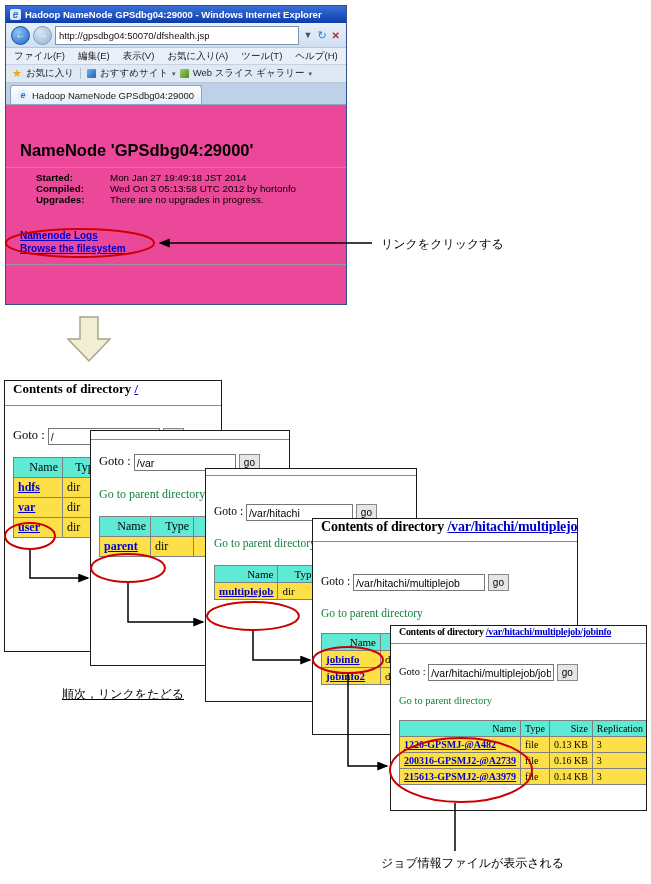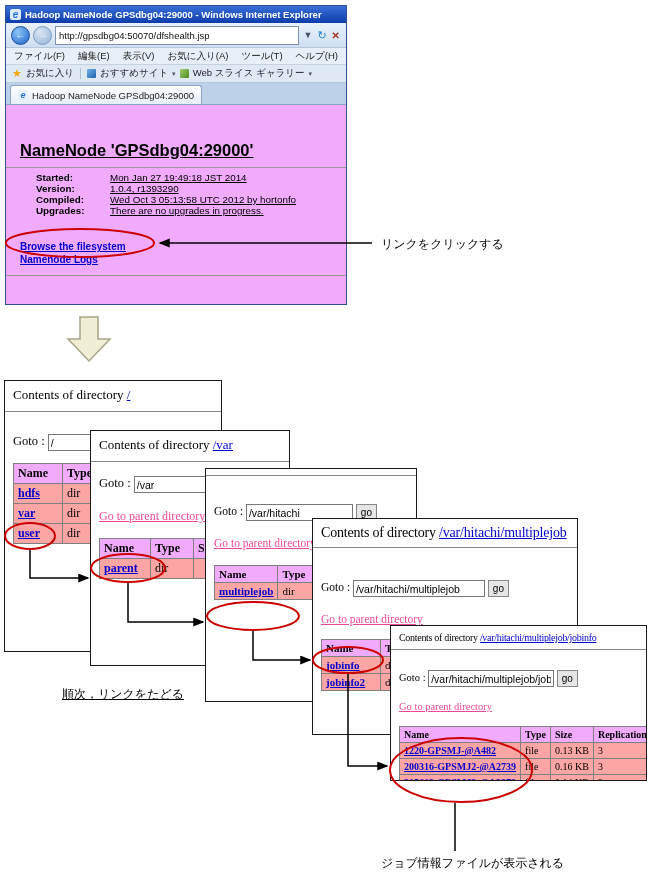--- a/index.html
+++ b/index.html
@@ -18,56 +18,56 @@
           background:linear-gradient(to bottom,#e8f1fb,#cfe0f2);border-bottom:1px solid #b5c7da;}
   .navbtn{width:17px;height:17px;border-radius:50%;display:inline-flex;align-items:center;justify-content:center;
           font-size:10px;line-height:1;flex:none;}
   .back{background:radial-gradient(circle at 35% 30%,#8cc6f8,#1e62c8);border:1px solid #1a4f9e;color:#fff;}
   .fwd{background:radial-gradient(circle at 35% 30%,#d9e6f4,#93b4d8);border:1px solid #7a9cc0;color:#f4f8fc;}
   .address{flex:1;height:17px;border:1px solid #7e94ab;font-size:9.5px;padding:0 3px;
            font-family:"Liberation Sans",sans-serif;color:#111;background:#fff;min-width:0;}
   .mini{font-size:9px;color:#456;padding:0 1px;flex:none;}
   .mini.refresh{color:#1c7ec2;font-size:11px;}
   .mini.stop{color:#b03020;font-size:10px;font-weight:bold;}
-  .menubar{height:16px;display:flex;align-items:center;padding:0 8px;background:#e9eff8;
-           border-bottom:1px solid #c4d2e2;font-size:9.5px;color:#222;white-space:nowrap;justify-content:space-between;}
+  .menubar{height:16px;display:flex;align-items:center;gap:13px;padding:0 8px;background:#e9eff8;
+           border-bottom:1px solid #c4d2e2;font-size:9.5px;color:#222;white-space:nowrap;}
   .favbar{height:17px;display:flex;align-items:center;gap:4px;padding:0 6px;background:#dfe9f4;
           border-bottom:1px solid #b9c9da;font-size:9.5px;color:#223;white-space:nowrap;overflow:hidden;}
   .star{color:#f0a818;font-size:11px;line-height:1;}
   .fav-sep{width:1px;height:11px;background:#aebfd2;margin:0 2px;}
   .fav-ico{width:9px;height:9px;display:inline-block;border-radius:1px;}
   .fav-ico.s1{background:linear-gradient(135deg,#6fb4ec,#2060b0);}
   .fav-ico.s2{background:linear-gradient(135deg,#9fd06a,#4a8a20);}
   .fav-caret{font-size:7px;color:#556;}
   .tabbar{height:21px;background:#bdd1e8;display:flex;align-items:flex-end;padding:0 4px;
           border-bottom:1px solid #8ba6c2;}
   .tab{height:18px;display:flex;align-items:center;gap:4px;padding:0 7px;background:linear-gradient(#fdfeff,#e7eef7);
        border:1px solid #8ba6c2;border-bottom:none;border-radius:3px 3px 0 0;font-size:9.5px;color:#222;
        max-width:200px;overflow:hidden;white-space:nowrap;}
   .favicon{display:inline-flex;width:10px;height:10px;border-radius:2px;background:#e6f0fa;color:#2a72d8;
            align-items:center;justify-content:center;font-size:9px;font-weight:bold;font-style:italic;flex:none;}
-  .content{flex:1;background:#f0abfc;overflow:hidden;color:#000;text-decoration:underline;}
+  .content{flex:1;background:#ec4899;overflow:hidden;color:#000;}
   .content h1{font-size:16.5px;font-weight:bold;margin:36px 0 0 14px;letter-spacing:0;}
   .chr{border:0;border-top:1px solid #999;margin:7px 0 0;}
   .chr2{border:0;border-top:1px solid #999;margin:9px 0 0;}
   .info{margin:4px 0 0 30px;font-size:9.8px;line-height:11px;}
   .ilabel{display:inline-block;width:74px;font-weight:bold;}
   .plinks{margin:24px 0 0 14px;font-size:10px;line-height:13px;}
   .plink{display:block;color:#0000cc;text-decoration:underline;font-weight:bold;cursor:pointer;}
   .csum{margin:12px 0 0 14px;font-size:11.5px;font-weight:bold;}
 
   
   .dirwin{position:absolute;box-sizing:border-box;background:#fff;border:1px solid #1a1a1a;overflow:hidden;
           padding:0 8px;font-family:"Liberation Serif",serif;color:#000;}
   .w1{left:4px;top:380px;width:218px;height:272px;z-index:11;}
   .w2{left:90px;top:430px;width:200px;height:236px;z-index:12;}
   .w3{left:205px;top:468px;width:212px;height:234px;z-index:13;}
   .w4{left:312px;top:518px;width:266px;height:217px;z-index:14;}
-  .w5{left:390px;top:625px;width:257px;height:156px;z-index:15;}
-  .dtitle{font-weight:normal;margin-top:6px;white-space:nowrap;}
+  .w5{left:390px;top:625px;width:257px;height:186px;z-index:15;}
+  .dtitle{font-weight:bold;white-space:nowrap;}
   .w1 .dtitle,.w2 .dtitle{font-size:13px;}
   .w3 .dtitle{font-size:11.5px;}
   .w4 .dtitle{font-size:14px;letter-spacing:-0.2px;}
   .w5 .dtitle{font-size:10px;letter-spacing:-0.3px;}
   .dtitle a{color:#0000cc;text-decoration:underline;cursor:pointer;}
   .dhr{border:0;border-top:1px solid #888;margin:6px -8px 0;}
   .w1 .dhr,.w2 .dhr{margin-top:8px;}
   .goto-row{white-space:nowrap;}
   .w1 .goto-row{margin-top:22px;font-size:12.5px;}
   .w2 .goto-row{margin-top:14px;font-size:12.5px;}
@@ -76,31 +76,31 @@
   .w5 .goto-row{margin-top:20px;font-size:10.5px;}
   .goto-input{border:1px solid #777;height:17px;font-size:10.5px;font-family:"Liberation Sans",sans-serif;
               padding:0 2px;vertical-align:middle;box-sizing:border-box;}
   .w1 .goto-input{width:112px;}
   .w2 .goto-input{width:102px;}
   .w3 .goto-input{width:107px;}
   .w4 .goto-input{width:132px;}
   .w5 .goto-input{width:126px;}
   .go-btn{font-size:10px;height:17px;padding:0 4px;border:1px solid #888;background:#e6e6e6;
           vertical-align:middle;font-family:"Liberation Sans",sans-serif;cursor:pointer;}
-  .parent-link{display:inline-block;color:#ec4899;text-decoration:underline;cursor:pointer;white-space:nowrap;}
+  .parent-link{display:inline-block;color:#15803d;cursor:pointer;white-space:nowrap;}
   .w2 .parent-link{margin-top:16px;font-size:12px;}
   .w3 .parent-link{margin-top:16px;font-size:11.5px;}
   .w4 .parent-link{margin-top:16px;font-size:11.5px;}
   .w5 .parent-link{margin-top:14px;font-size:10.5px;}
   .dtable{border-collapse:collapse;table-layout:fixed;margin-top:14px;}
   .w1 .dtable{margin-top:12px;}
   .w4 .dtable,.w5 .dtable{margin-top:12px;}
   .dtable th,.dtable td{border:1px solid #808080;padding:2px 4px;text-align:left;overflow:hidden;white-space:nowrap;}
-  .dtable th{background:#f0abfc;font-weight:bold;}
-  .dtable td{background:#fca5a5;}
+  .dtable th{background:#5eead4;font-weight:normal;text-align:right;}
+  .dtable td{background:#fde047;}
   .dtable a{color:#0000cc;font-weight:bold;text-decoration:underline;cursor:pointer;}
   .w1 .dtable,.w2 .dtable{font-size:12px;}
   .w3 .dtable,.w4 .dtable{font-size:11px;}
   .w5 .dtable{font-size:10px;}
   .w1 .dtable th:nth-child(1){width:40px;}.w1 .dtable th:nth-child(2){width:32px;}.w1 .dtable th:nth-child(3){width:40px;}
   .w2 .dtable th:nth-child(1){width:42px;}.w2 .dtable th:nth-child(2){width:34px;}.w2 .dtable th:nth-child(3){width:36px;}
   .w3 .dtable th:nth-child(1){width:48px;}.w3 .dtable th:nth-child(2){width:34px;}.w3 .dtable th:nth-child(3){width:40px;}
   .w4 .dtable th:nth-child(1){width:50px;}.w4 .dtable th:nth-child(2){width:34px;}
   .w5 .dtable th:nth-child(1){width:122px;}.w5 .dtable th:nth-child(2){width:30px;}
   .w5 .dtable th:nth-child(3){width:44px;}.w5 .dtable th:nth-child(4){width:50px;}
@@ -156,27 +156,26 @@
       <div class="tab">
         <span class="favicon">e</span>
         <span>Hadoop NameNode GPSdbg04:29000</span>
       </div>
     </div>
     <div class="content">
       <h1>NameNode 'GPSdbg04:29000'</h1>
       <hr class="chr">
       <div class="info">
         <div><span class="ilabel">Started:</span><span>Mon Jan 27 19:49:18 JST 2014</span></div>
-        <div><span class="ilabel">Version:</span><span>1.0.4, r1393290</span></div>
         <div><span class="ilabel">Compiled:</span><span>Wed Oct 3 05:13:58 UTC 2012 by hortonfo</span></div>
         <div><span class="ilabel">Upgrades:</span><span>There are no upgrades in progress.</span></div>
       </div>
       <div class="plinks">
+        <a class="plink">Namenode Logs</a>
         <a class="plink">Browse the filesystem</a>
-        <a class="plink">Namenode Logs</a>
       </div>
       <hr class="chr2">
     </div>
   </div>
 
   <div class="dirwin w1">
     <div class="dtitle">
       <span>Contents of directory</span>
       <a>/</a>
     </div>
@@ -208,24 +207,20 @@
         <tr>
             <td><a>user</a></td>
             <td>dir</td>
             <td></td>
           </tr>
       </tbody>
     </table>
   </div>
 
   <div class="dirwin w2">
-    <div class="dtitle">
-      <span>Contents of directory</span>
-      <a>/var</a>
-    </div>
     <hr class="dhr">
     <div class="goto-row">
       <span>Goto :</span>
       <input class="goto-input" value="/var" style="">
       <button class="go-btn">go</button>
     </div>
     <a class="parent-link">Go to parent directory</a>
     <table class="dtable">
       <thead>
           <tr>

